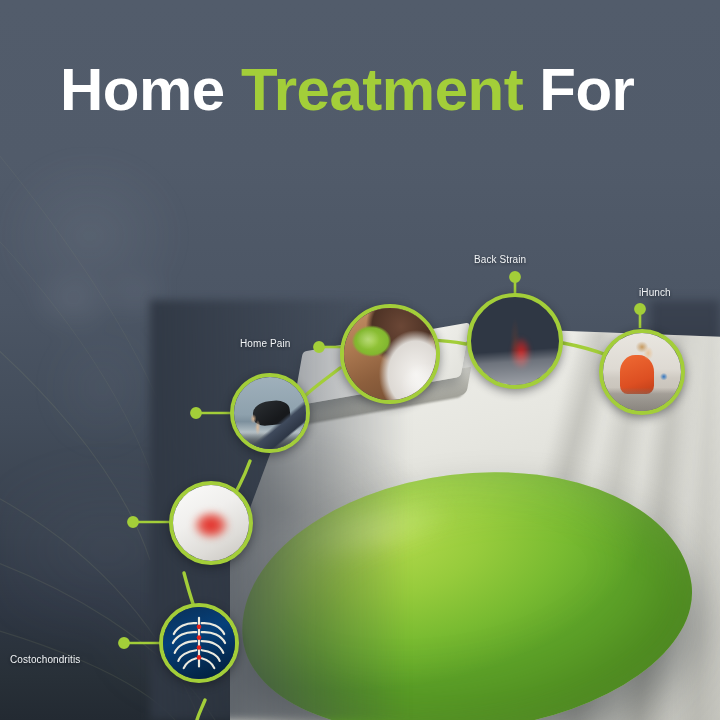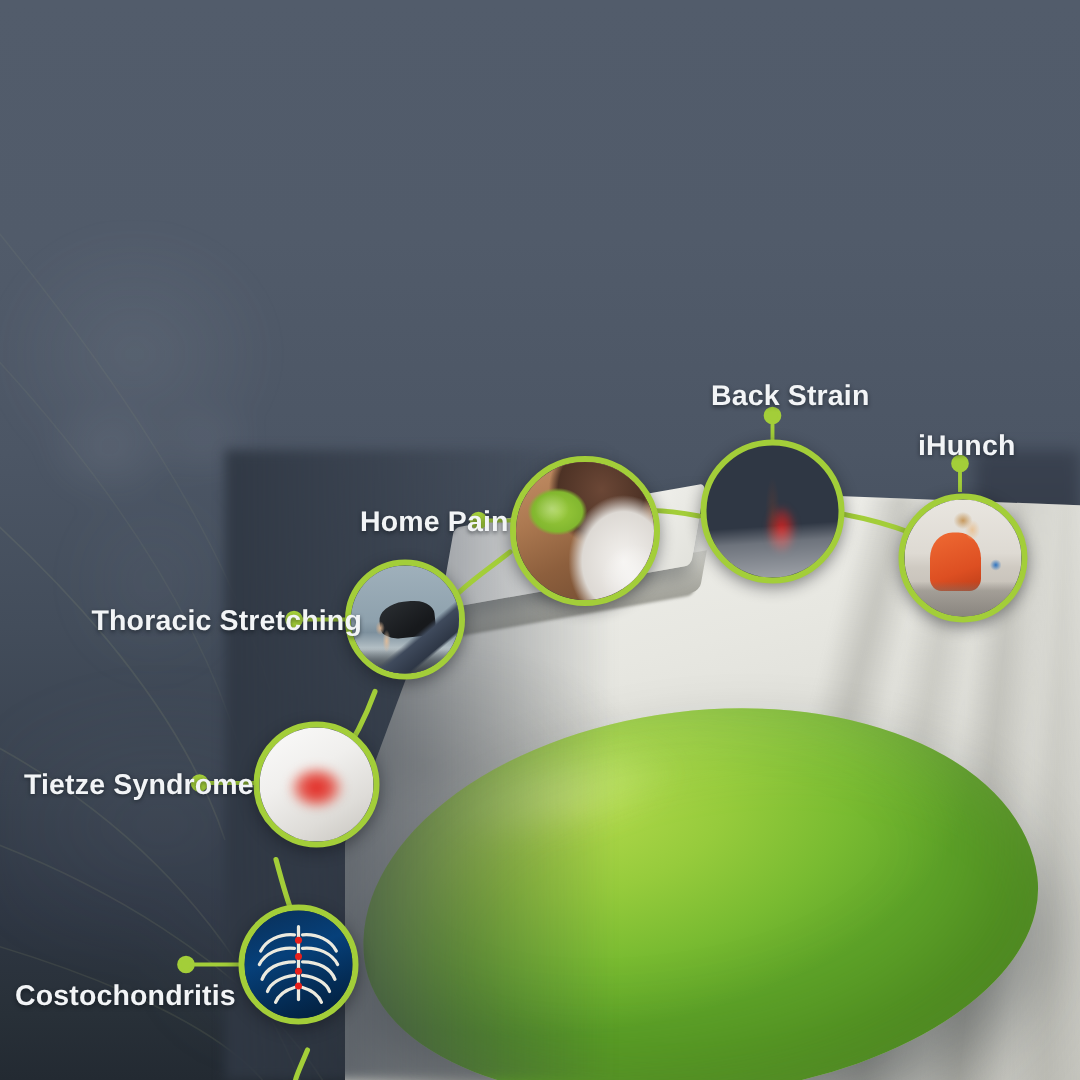--- a/index.html
+++ b/index.html
@@ -268,22 +268,22 @@
   }
 
   
   .art-costo { background:linear-gradient(160deg,#0a2f57 0%, #06407a 40%, #042c55 72%, #021b36 100%); }
   .ribs { position:absolute; inset:0; }
 
   
   .label {
     position:absolute;
     color:#f2f4f6;
-    font-size:19px;
-    font-weight:700;
+    font-size:10px;
+    font-weight:400;
     white-space:nowrap;
     letter-spacing:.1px;
     text-shadow:0 1px 3px rgba(10,14,20,.55);
   }
 </style>
 </head>
 <body>
 
 <div class="poster">
 
@@ -314,20 +314,21 @@
       <div class="book-top"></div>
     </div>
 
     <div class="ball-shadow"></div>
     <div class="big-ball"></div>
     <div class="ball-gloss"></div>
 
     <div class="photo-veil"></div>
   </div>
 
+  <h1 class="title"><span>Home </span><span class="accent">Treatment</span><span> For</span></h1>
 
   <svg class="chain" viewBox="0 0 720 720">
     <g fill="none" stroke="#a3ce39" stroke-width="3.4" stroke-linecap="round">
 
       <path d="M563 343 C 600 350, 620 360, 643 372"></path>
       <path d="M466 344 C 440 339, 424 340, 414 342"></path>
       <path d="M340 368 C 322 382, 310 390, 303 398"></path>
       <path d="M250 461 C 243 480, 235 495, 226 508"></path>
       <path d="M184 573 C 188 588, 192 602, 196 612"></path>
       <path d="M205 700 C 200 712, 198 716, 197 720"></path>
@@ -397,21 +398,19 @@
         <circle cx="40" cy="45" r="2.6"></circle>
         <circle cx="40" cy="56" r="2.6"></circle>
       </g>
     </svg>
   </div>
 
   <div class="label" style="left:240px; top:338px;">Home Pain</div>
 
   <div class="label" style="left:474px; top:254px;">Back Strain</div>
 
-  <div class="label" style="left:612px; top:287px;">iHunch</div>
-
-  <div class="label" style="left:61px; top:404px;">Thoracic Stretching</div>
-
-  <div class="label" style="left:16px; top:513px;">Tietze Syndrome</div>
+  <div class="label" style="left:639px; top:287px;">iHunch</div>
+
+
 
   <div class="label" style="left:10px; top:654px;">Costochondritis</div>
 
 </div>
 
 </body></html>

